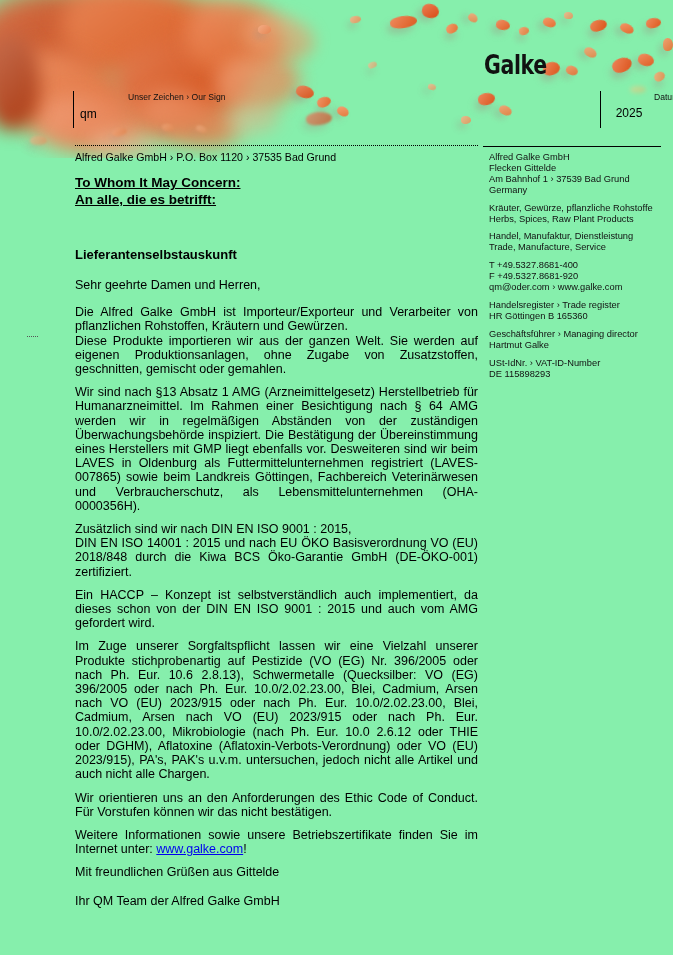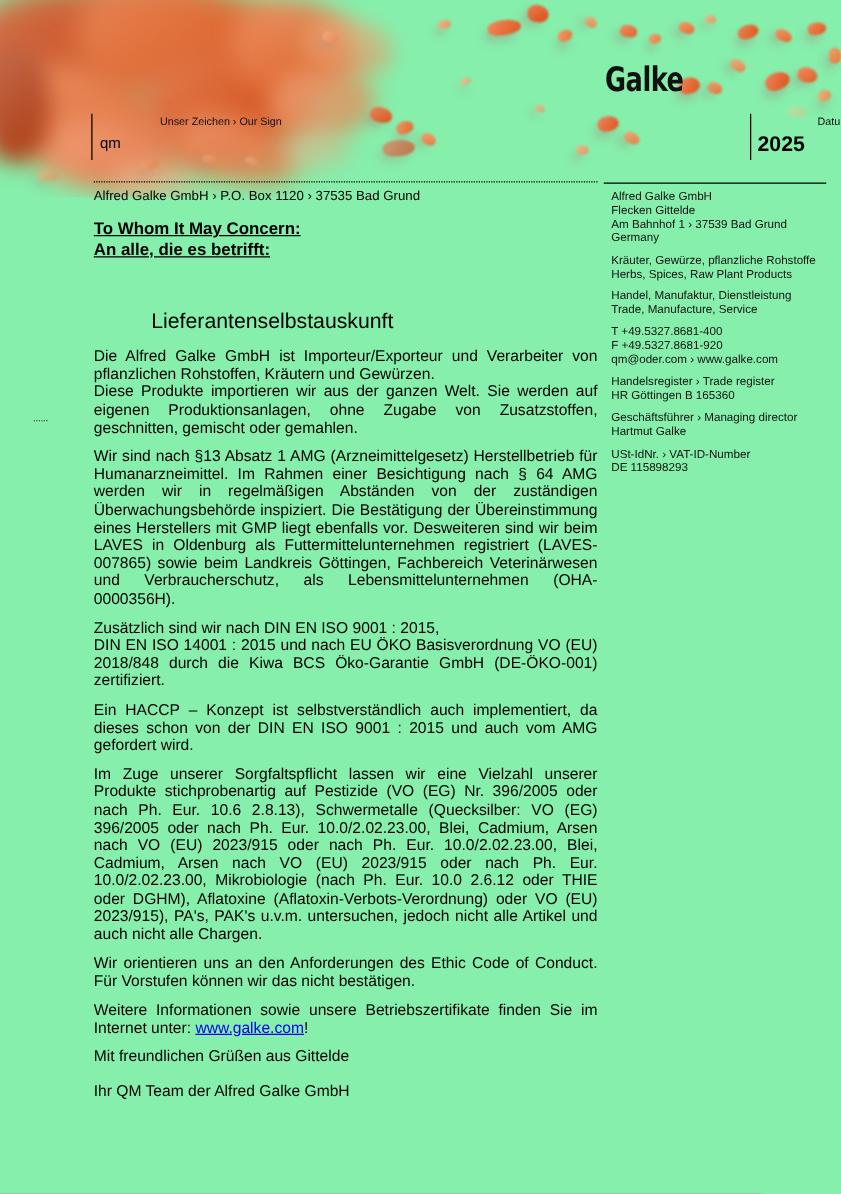--- a/index.html
+++ b/index.html
@@ -33,32 +33,32 @@
   .ref-block{
     position:absolute;left:73px;top:91px;z-index:3;
     border-left:1px solid #000;padding:1px 0 0 6px;height:36px;width:130px;
   }
   .date-block{
     position:absolute;left:587px;top:91px;z-index:3;
     border-left:1px solid #000;padding:1px 0 0 5px;height:36px;width:48px;margin-left:13px;
   }
   .small-label{font-size:8.6px;line-height:10px;color:#111;white-space:nowrap;padding-left:48px;}
   .ref-value{font-size:12px;margin-top:5px;}
-  .date-value{font-size:17px;margin-top:4px;text-align:left;width:46px;font-weight:bold;}
+  .date-value{font-size:12px;margin-top:4px;text-align:center;width:46px;}
   
   .return-rule{position:absolute;left:75px;top:145px;width:403px;border-top:1.5px dotted #000;z-index:3;}
   .return-address{position:absolute;left:75px;top:151px;font-size:10.6px;z-index:3;white-space:nowrap;}
   .recipient{position:absolute;left:75px;top:175px;z-index:3;}
   .recipient div{
     font-size:13.5px;font-weight:bold;line-height:16.5px;
     text-decoration:underline;white-space:nowrap;
   }
   .fold-mark{position:absolute;left:27px;top:336px;width:11px;border-top:1.5px dotted #555;z-index:3;}
   
-  .subject{position:absolute;left:75px;top:247px;font-size:17px;font-weight:normal;z-index:3;margin-left:46px;}
+  .subject{position:absolute;left:75px;top:247px;font-size:13px;font-weight:bold;z-index:3;}
   .body{position:absolute;left:75px;top:278px;width:403px;z-index:3;
         font-size:12.5px;line-height:14.2px;}
   .salutation{margin:0 0 13px 0;}
   .para{margin:0 0 9px 0;}
   .seg{text-align:justify;}
   .weblink{color:#0000ee;text-decoration:underline;cursor:pointer;}
   .closing-line{margin:5px 0 14px 0;}
   .signature-line{margin:13px 0 0 0;}
   
   .sidebar{
@@ -140,20 +140,21 @@
   <div class="recipient">
     <div>To Whom It May Concern:</div>
     <div>An alle, die es betrifft:</div>
   </div>
 
   <div class="fold-mark"></div>
 
   <div class="subject">Lieferantenselbstauskunft</div>
 
   <div class="body" id="body">
+    <div class="salutation">Sehr geehrte Damen und Herren,</div>
     <div id="paragraphs">
         <div class="para">
           <div class="seg">Die Alfred Galke GmbH ist Importeur/Exporteur und Verarbeiter von pflanzlichen Rohstoffen, Kräutern und Gewürzen.</div>
           <div class="seg">Diese Produkte importieren wir aus der ganzen Welt. Sie werden auf eigenen Produktionsanlagen, ohne Zugabe von Zusatzstoffen, geschnitten, gemischt oder gemahlen.</div>
         </div>
         <div class="para">
           <div class="seg">Wir sind nach §13 Absatz 1 AMG (Arzneimittelgesetz) Herstellbetrieb für Humanarzneimittel. Im Rahmen einer Besichtigung nach § 64 AMG werden wir in regelmäßigen Abständen von der zuständigen Überwachungsbehörde inspiziert. Die Bestätigung der Übereinstimmung eines Herstellers mit GMP liegt ebenfalls vor. Desweiteren sind wir beim LAVES in Oldenburg als Futtermittelunternehmen registriert (LAVES-007865) sowie beim Landkreis Göttingen, Fachbereich Veterinärwesen und Verbraucherschutz, als Lebensmittelunternehmen (OHA-0000356H).</div>
         </div>
         <div class="para">
           <div class="seg">Zusätzlich sind wir nach DIN EN ISO 9001 : 2015,</div>

